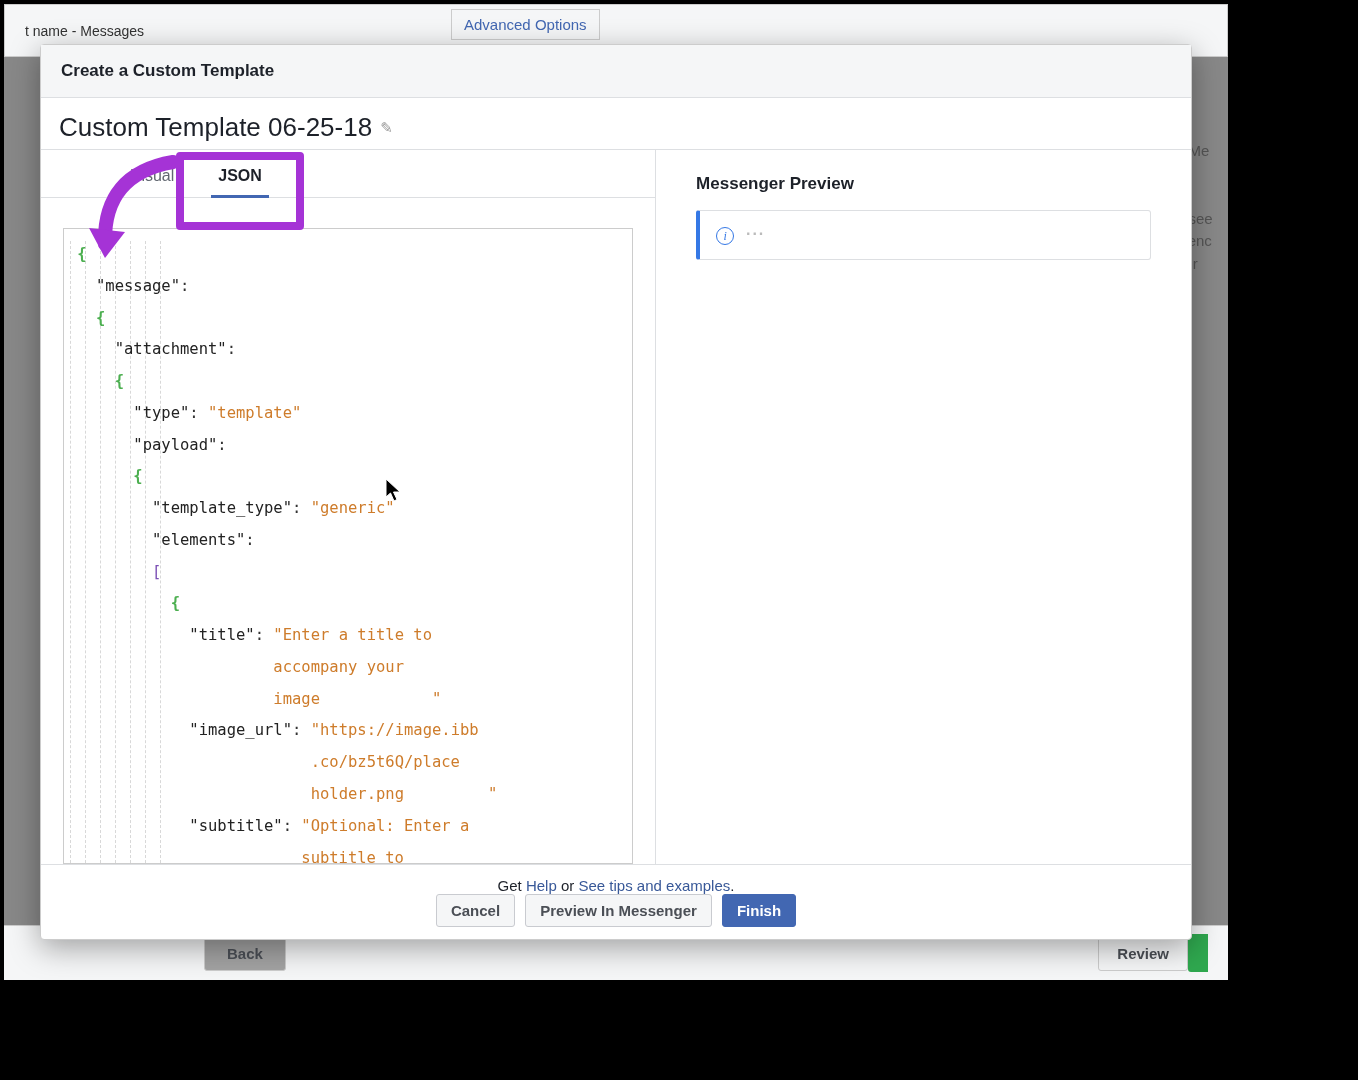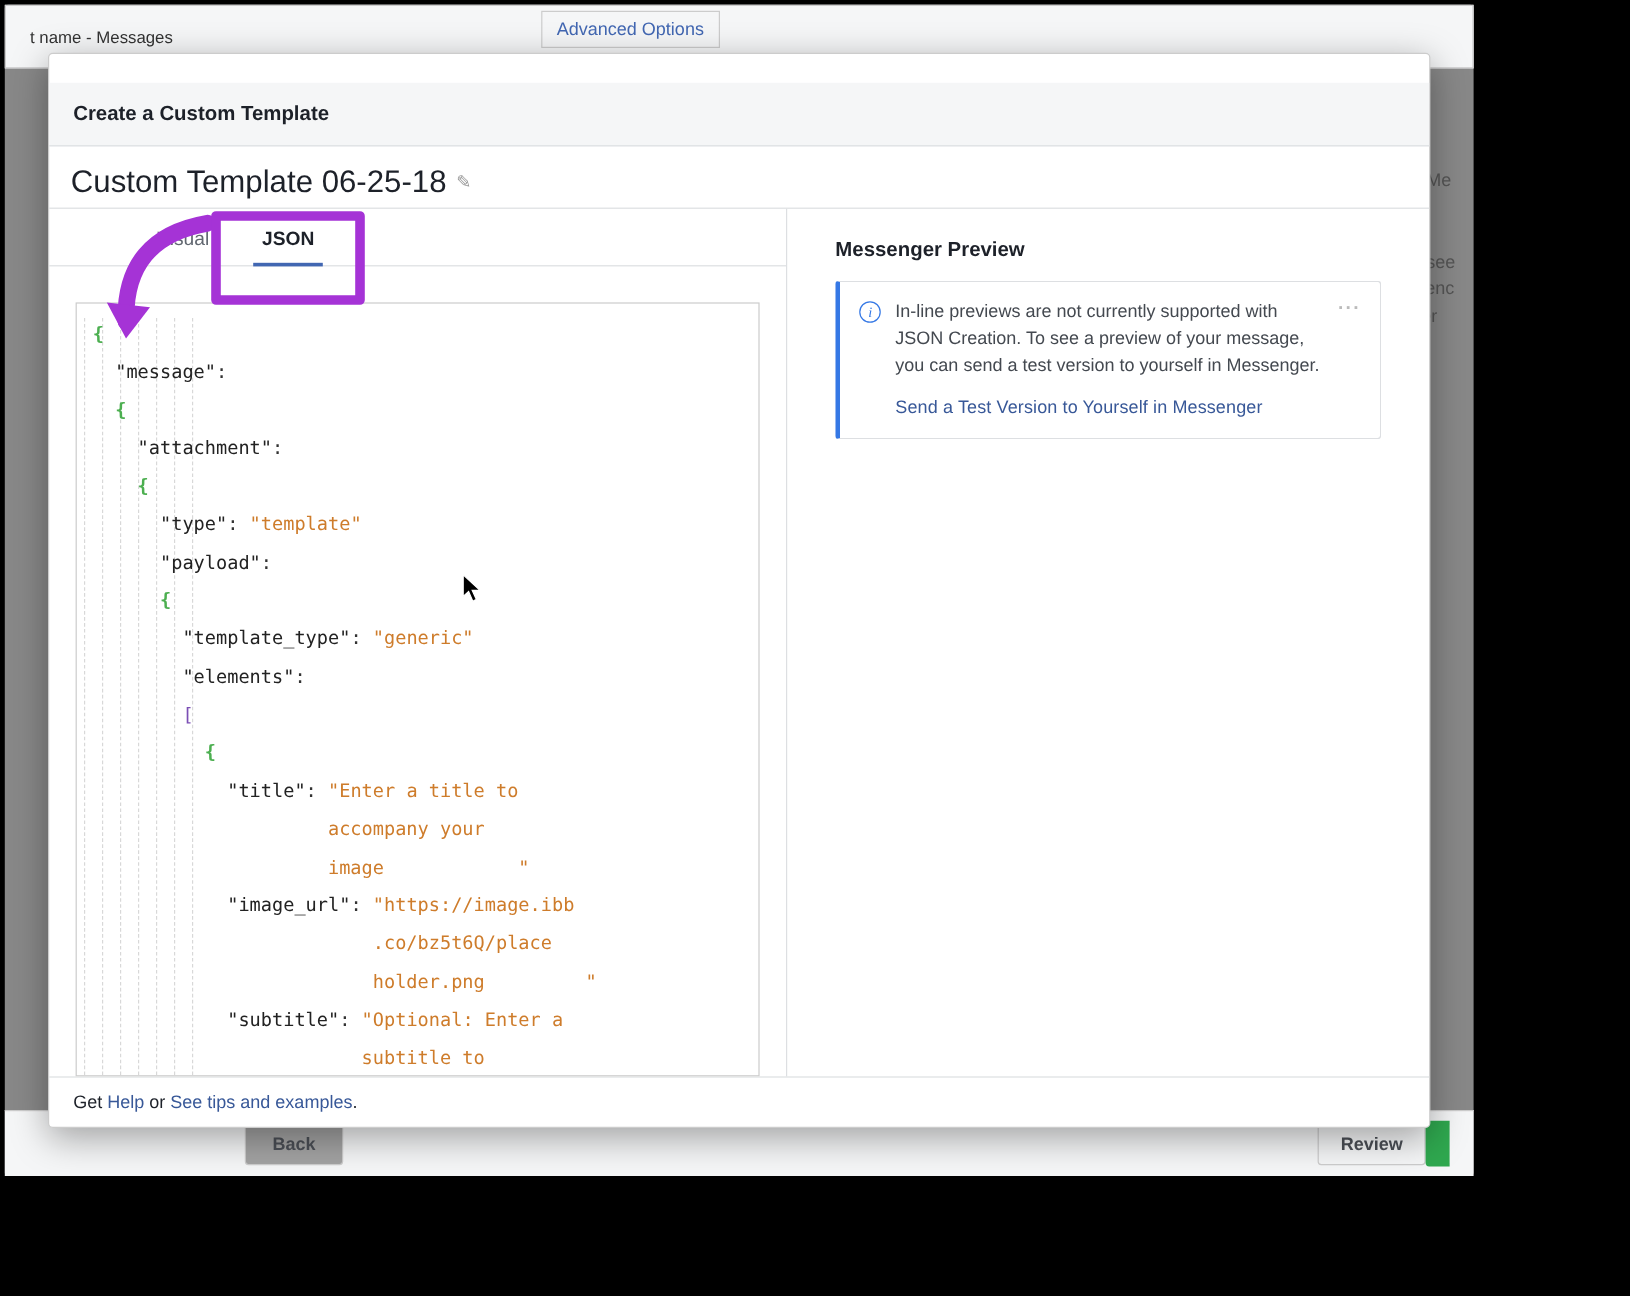--- a/index.html
+++ b/index.html
@@ -104,21 +104,20 @@
       display: flex;
       flex-direction: column;
     }
     .modal-header {
       background: #f5f6f7;
       border-bottom: 1px solid #dddfe2;
       padding: 16px 20px;
       font-size: 17px;
       font-weight: 700;
       color: #1d2129;
-      margin-top: 24px;
     }
     .modal-title-row {
       padding: 14px 18px 6px;
       display: flex;
       align-items: center;
       gap: 8px;
     }
     .modal-title-row .tname {
       font-size: 26px;
       color: #1d2129;
@@ -279,20 +278,21 @@
       letter-spacing: 1px;
       cursor: pointer;
       flex-shrink: 0;
     }
     .modal-footer {
       border-top: 1px solid #dddfe2;
       padding: 12px 20px;
       display: flex;
       align-items: center;
       justify-content: space-between;
+      flex-direction: column;
     }
     .modal-footer .help-text {
       font-size: 15px;
       color: #1d2129;
     }
     .modal-footer .help-text a {
       color: #385898;
       text-decoration: none;
       cursor: pointer;
     }
@@ -391,30 +391,31 @@
 <div class="code-line">                          <span class="str">holder.png         "</span></div>
 <div class="code-line">             <span class="key">"subtitle"</span>: <span class="str">"Optional: Enter a</span></div>
 <div class="code-line">                         <span class="str">subtitle to</span></div>
         </div>
       </div>
     </div>
     <div class="right-pane">
       <div class="preview-title">Messenger Preview</div>
       <div class="info-card">
         <div class="info-icon">i</div>
-        <div class="text">
-          <span>In-line previews are not currently supported with JSON Creation. To see a preview of your message, you can send a test version to yourself in Messenger.</span>
-          <span class="link">Send a Test Version to Yourself in Messenger</span>
-        </div>
         <div class="dots">···</div>
       </div>
     </div>
   </div>
   <div class="modal-footer">
     <div class="help-text">
       <span>Get </span><a>Help</a><span> or </span><a>See tips and examples</a><span>.</span>
     </div>
+    <div class="btns">
+      <button class="btn">Cancel</button>
+      <button class="btn">Preview In Messenger</button>
+      <button class="btn primary">Finish</button>
+    </div>
   </div>
 </div>
 
 <svg class="cursor" width="18" height="26" viewBox="0 0 18 26">
   <path d="M 1 1 L 1 19 L 5.5 15 L 9 23 L 12 21.5 L 8.5 14 L 15 14 Z" fill="#000" stroke="#fff" stroke-width="1"></path>
 </svg>
 
 </body></html>

